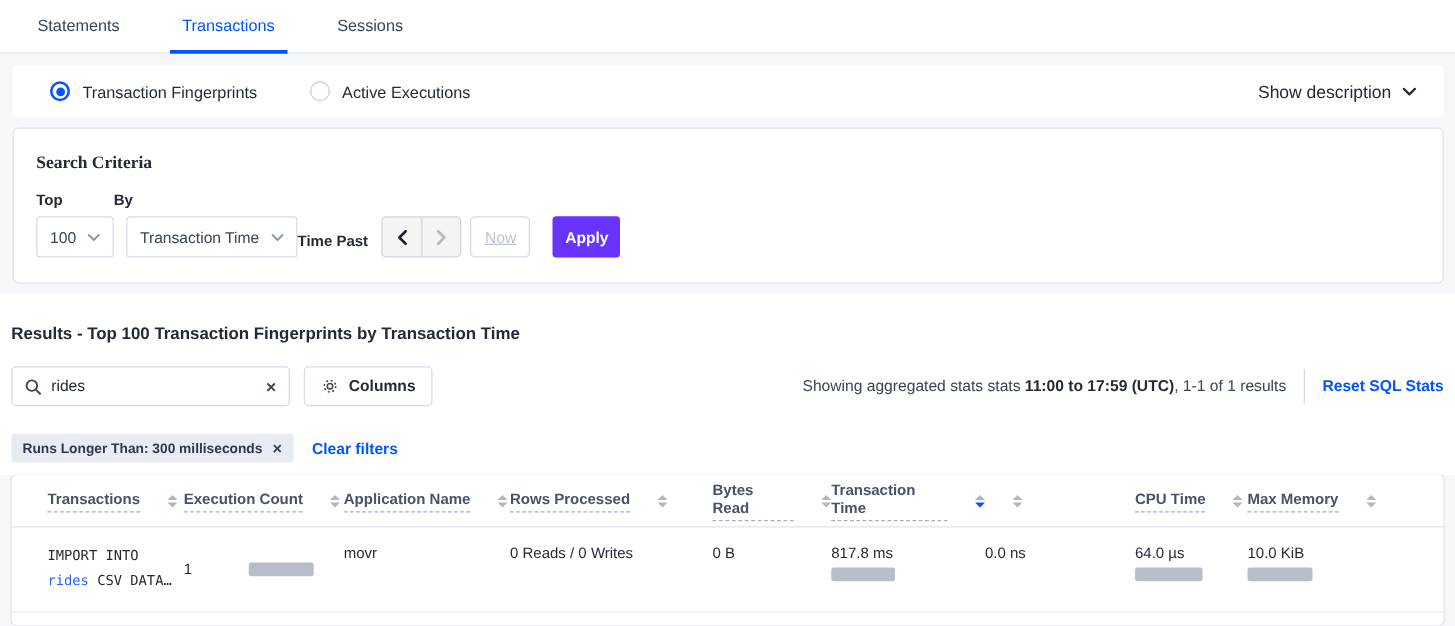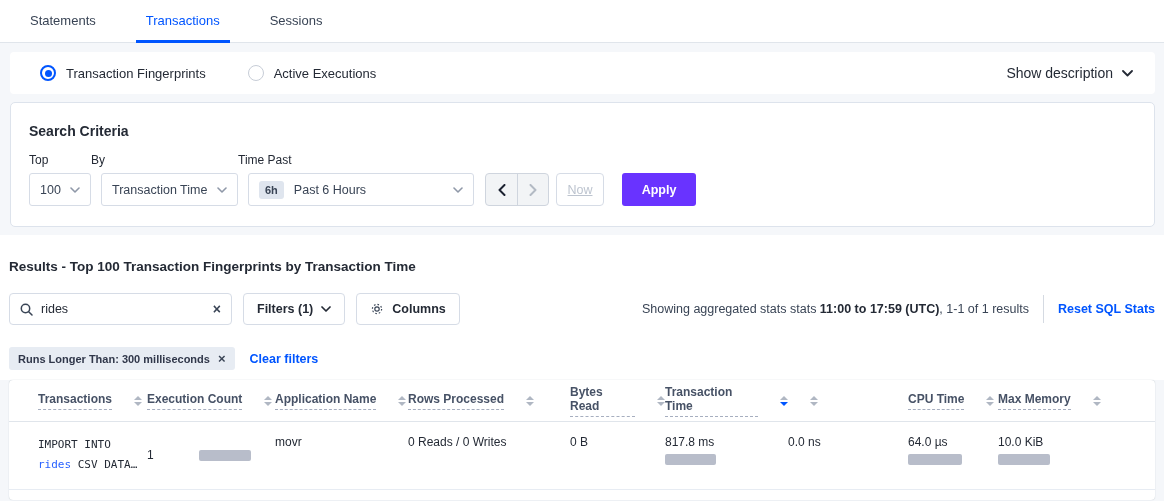--- a/index.html
+++ b/index.html
@@ -40,24 +40,24 @@
     content:""; position:absolute; left:2.5px; top:2.5px; width:7px; height:7px;
     border-radius:50%; background:#0055ff;
   }
   .radio-label { font-size:13px; color:#242a35; }
   .show-desc { display:flex; align-items:center; gap:9px; font-size:14px; color:#242a35; cursor:pointer; }
 
   .criteria-card {
     margin-top:8px; background:#fff; border:1px solid #dde3ec; border-radius:5px;
     padding:20px 18px 20px 18px;
   }
-  .criteria-title { font-size:14px; font-weight:700; color:#242a35; }
+  .criteria-title { font-size:14px; font-weight:700; color:#242a35;font-family:Liberation Serif, serif; }
   .criteria-row { display:flex; align-items:flex-end; margin-top:14px; }
   .field { display:flex; flex-direction:column; }
-  .field-label { font-size:12px; font-weight:400; color:#242a35; margin-bottom:6px; }
+  .field-label { font-size:12px; font-weight:700; color:#242a35; margin-bottom:6px; }
   .selectbox {
     height:33px; border:1px solid #d6dce6; border-radius:3px; background:#fff;
     display:flex; align-items:center; padding:0 10px; font-size:12.5px; color:#394455;
     cursor:pointer;
   }
   .selectbox .val { flex:1; }
   .w-top { width:62px; }
   .w-by { width:137px; margin-left:10px; }
   .w-range { width:226px; margin-left:10px; }
   .range-badge {
@@ -74,21 +74,21 @@
     cursor:pointer; color:#1b2130;
   }
   .arrow-btn + .arrow-btn { border-left:1px solid #cfd5de; }
   .arrow-btn.disabled { color:#b3bac4; cursor:default; }
   .now-btn {
     margin-left:7px; width:48px; height:33px; border:1px solid #d6dce6; border-radius:4px;
     background:#fff; color:#bdc4cf; font-size:12.5px; display:flex; align-items:center;
     justify-content:center; cursor:default;text-decoration:underline;
   }
   .apply-btn {
-    margin-left:18px; width:74px; height:33px; background:#6933ff; border:none;
+    margin-left:18px; width:54px; height:33px; background:#6933ff; border:none;
     border-radius:3px; color:#fff; font-size:12.5px; font-weight:700; cursor:pointer;
     display:flex; align-items:center; justify-content:center;
   }
 
   
   .results { background:#fff; padding:24px 9px 10px 9px; }
   .results-heading { font-size:13.5px; font-weight:700; color:#242a35; }
   .toolbar { display:flex; align-items:center; margin-top:19px; }
   .search-box {
     width:223px; height:32px; border:1px solid #d6dce6; border-radius:4px;
@@ -201,29 +201,20 @@
           <span class="val">Transaction Time</span>
           <span class="chev">
             <svg width="10" height="6" viewBox="0 0 10 6">
                 <polyline points="1,1 5,5 9,1" fill="none" stroke="currentColor" stroke-width="1.6" stroke-linecap="round" stroke-linejoin="round"></polyline>
               </svg>
           </span>
         </div>
       </div>
       <div class="field">
         <span class="field-label">Time Past</span>
-        <div class="selectbox w-range">
-          <span class="range-badge">6h</span>
-          <span class="val">Past 6 Hours</span>
-          <span class="chev">
-            <svg width="10" height="6" viewBox="0 0 10 6">
-                <polyline points="1,1 5,5 9,1" fill="none" stroke="currentColor" stroke-width="1.6" stroke-linecap="round" stroke-linejoin="round"></polyline>
-              </svg>
-          </span>
-        </div>
       </div>
       <div class="arrow-group">
         <div class="arrow-btn">
           <span>
             <svg width="8" height="12" viewBox="0 0 8 12">
                 <polyline points="6.5,1 1.5,6 6.5,11" fill="none" stroke="currentColor" stroke-width="2" stroke-linecap="round" stroke-linejoin="round"></polyline>
               </svg>
           </span>
         </div>
         <div class="arrow-btn disabled">
@@ -248,28 +239,20 @@
       <span>
         <svg width="13" height="13" viewBox="0 0 13 13">
             <circle cx="5.5" cy="5.5" r="4.2" fill="none" stroke="#394455" stroke-width="1.5"></circle>
             <line x1="8.7" y1="8.7" x2="12" y2="12" stroke="#394455" stroke-width="1.5" stroke-linecap="round"></line>
           </svg>
       </span>
       <input type="text" value="rides" style="">
       <span class="clear-x">×</span>
     </div>
     <div class="btn-outline ml10">
-      <span>Filters (1)</span>
-      <span class="chev" style="color:#242a35">
-        <svg width="10" height="6" viewBox="0 0 10 6">
-            <polyline points="1,1 5,5 9,1" fill="none" stroke="currentColor" stroke-width="1.7" stroke-linecap="round" stroke-linejoin="round"></polyline>
-          </svg>
-      </span>
-    </div>
-    <div class="btn-outline ml10">
       <span>
         <svg width="14" height="14" viewBox="0 0 14 14" fill="none" stroke="#394455" stroke-width="1.2">
           <circle cx="7" cy="7" r="2.2"></circle>
           <circle cx="7" cy="7" r="4.6" stroke-dasharray="1.6 2.0"></circle>
         </svg>
       </span>
       <span>Columns</span>
     </div>
     <div class="toolbar-right">
       <span class="stats-text"><span>Showing aggregated stats stats </span><b>11:00 to 17:59 (UTC)</b><span>, 1-1 of 1 results</span></span>

